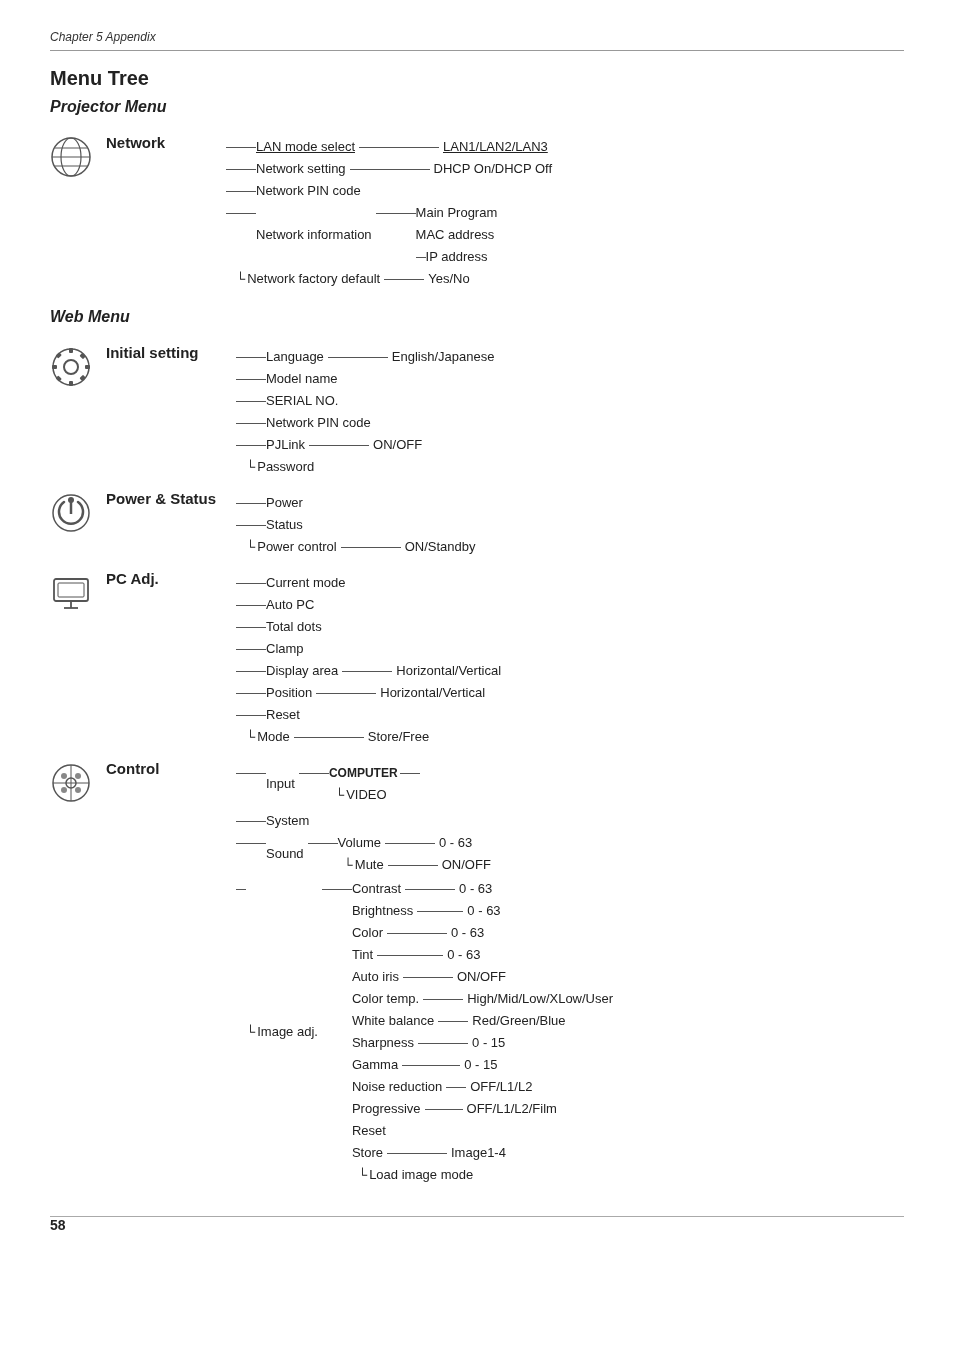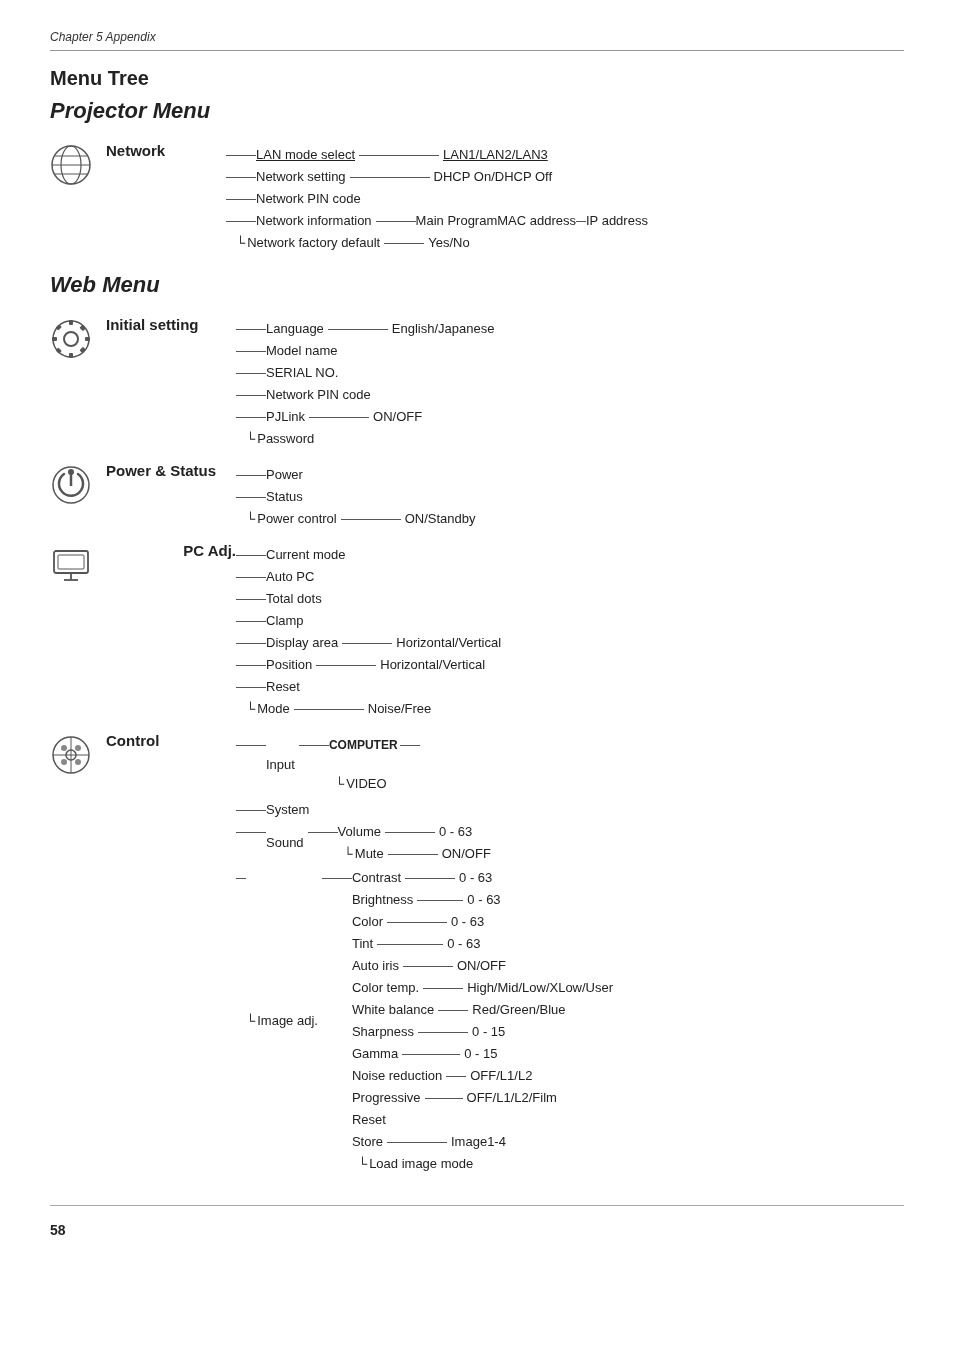--- a/index.html
+++ b/index.html
@@ -21,21 +21,21 @@
       margin-bottom: 16px;
     }
     .page-title {
       font-size: 20px;
       font-weight: bold;
       margin-bottom: 8px;
     }
     .section-title {
       font-style: italic;
       font-weight: bold;
-      font-size: 22px;
+      font-size: 16px;
       margin-bottom: 16px;
     }
     .main-entry {
       display: flex;
       flex-direction: row;
       align-items: flex-start;
       margin-bottom: 14px;
     }
     .entry-icon {
       width: 48px;
@@ -48,21 +48,21 @@
       font-size: 15px;
       min-width: 120px;
       margin-right: 0;
       padding-top: 2px;
     }
     
     .page-number-bar {
       position: relative;
       margin-top: 30px;
       border-top: 1px solid #aaa;
-      padding-top: 16px;
+      padding-top: 0;
       display: flex;
       align-items: center;
     }
     .page-number {
       font-size: 14px;
       font-weight: bold;
     }
 
     
     svg { display: block; }
@@ -132,21 +132,21 @@
               <div style="width:30px; height:1px; background:#555; margin-top:11px; flex-shrink:0;"></div>
               <span class="lbl">Network PIN code</span>
             </div>
 
             <div class="trow" style="align-items:flex-start;">
               <div style="width:30px; height:1px; background:#555; margin-top:11px; flex-shrink:0;"></div>
               <span class="lbl">Network information</span>
 
               <div style="display:flex; flex-direction:row; align-items:flex-start; margin-left:4px;">
                 <div style="width:40px; height:1px; background:#555; margin-top:11px; flex-shrink:0;"></div>
-                <div style="display:flex; flex-direction:row; margin-left:0;align-items:flex-end;">
+                <div style="display:flex; flex-direction:column; margin-left:0;">
                   <div class="trow">
                       <span class="lbl">Main Program</span>
                     </div>
                   <div class="trow">
                       <span class="lbl">MAC address</span>
                     </div>
                   <div class="trow">
                     <div style="width:10px; height:1px; background:#555; margin-top:11px; flex-shrink:0;"></div>
                     <span class="lbl"> IP address</span>
                   </div>
@@ -255,21 +255,21 @@
   <div class="main-entry" style="margin-bottom:10px;">
     <div class="entry-icon">
       <svg width="42" height="42" viewBox="0 0 42 42">
         <rect x="4" y="7" width="34" height="22" rx="2" fill="none" stroke="#555" stroke-width="1.8"></rect>
         <line x1="21" y1="29" x2="21" y2="36" stroke="#555" stroke-width="1.8"></line>
         <line x1="14" y1="36" x2="28" y2="36" stroke="#555" stroke-width="1.8"></line>
 
         <rect x="8" y="11" width="26" height="14" rx="1" fill="none" stroke="#555" stroke-width="1"></rect>
       </svg>
     </div>
-    <div class="entry-label" style="min-width:130px;text-align:right;">PC Adj.</div>
+    <div class="entry-label" style="min-width:130px;">PC Adj.</div>
     <div style="display:flex; flex-direction:row; align-items:flex-start; margin-top:4px;">
       <div style="display:flex; flex-direction:column;">
         <div class="trow">
           <div style="width:30px; height:1px; background:#555; margin-top:11px; flex-shrink:0;"></div>
           <span class="lbl">Current mode</span>
         </div>
         <div class="trow">
           <div style="width:30px; height:1px; background:#555; margin-top:11px; flex-shrink:0;"></div>
           <span class="lbl">Auto PC</span>
         </div>
@@ -294,21 +294,21 @@
           <span class="lbl" style="margin-left:4px;">Horizontal/Vertical</span>
         </div>
         <div class="trow">
           <div style="width:30px; height:1px; background:#555; margin-top:11px; flex-shrink:0;"></div>
           <span class="lbl">Reset</span>
         </div>
         <div class="trow" style="margin-left:10px;">
           <span class="lbl" style="margin-right:2px;">└</span>
           <span class="lbl">Mode</span>
           <div style="width:70px; height:1px; background:#555; margin-top:11px; flex-shrink:0; margin-left:4px;"></div>
-          <span class="lbl" style="margin-left:4px;">Noise/Free</span>
+          <span class="lbl" style="margin-left:4px;">Store/Free</span>
         </div>
       </div>
     </div>
   </div>
 
   <div class="main-entry" style="margin-bottom:10px;">
     <div class="entry-icon">
       <svg width="42" height="42" viewBox="0 0 42 42">
         <circle cx="21" cy="21" r="18" fill="none" stroke="#555" stroke-width="1.5"></circle>
         <circle cx="21" cy="21" r="5" fill="none" stroke="#555" stroke-width="1.5"></circle>
@@ -322,21 +322,21 @@
     </div>
     <div class="entry-label" style="min-width:130px;">Control</div>
     <div style="display:flex; flex-direction:row; align-items:flex-start; margin-top:4px;">
       <div style="display:flex; flex-direction:column;">
 
         <div class="trow" style="align-items:flex-start;">
           <div style="width:30px; height:1px; background:#555; margin-top:11px; flex-shrink:0;"></div>
           <span class="lbl">Input</span>
           <div style="display:flex; flex-direction:row; align-items:flex-start; margin-left:4px;">
             <div style="width:30px; height:1px; background:#555; margin-top:11px; flex-shrink:0;"></div>
-            <div style="display:flex; flex-direction:column; margin-left:0;gap:17px;">
+            <div style="display:flex; flex-direction:column; margin-left:0;">
               <div class="trow">
                 <span class="lbl" style="font-size:12px; font-weight:bold; margin-right:2px;">COMPUTER</span>
                 <div style="width:20px; height:1px; background:#555; margin-top:11px; flex-shrink:0;"></div>
               </div>
               <div class="trow" style="margin-left:6px;">
                 <span class="lbl" style="margin-right:2px;">└</span>
                 <span class="lbl">VIDEO</span>
               </div>
             </div>
           </div>

